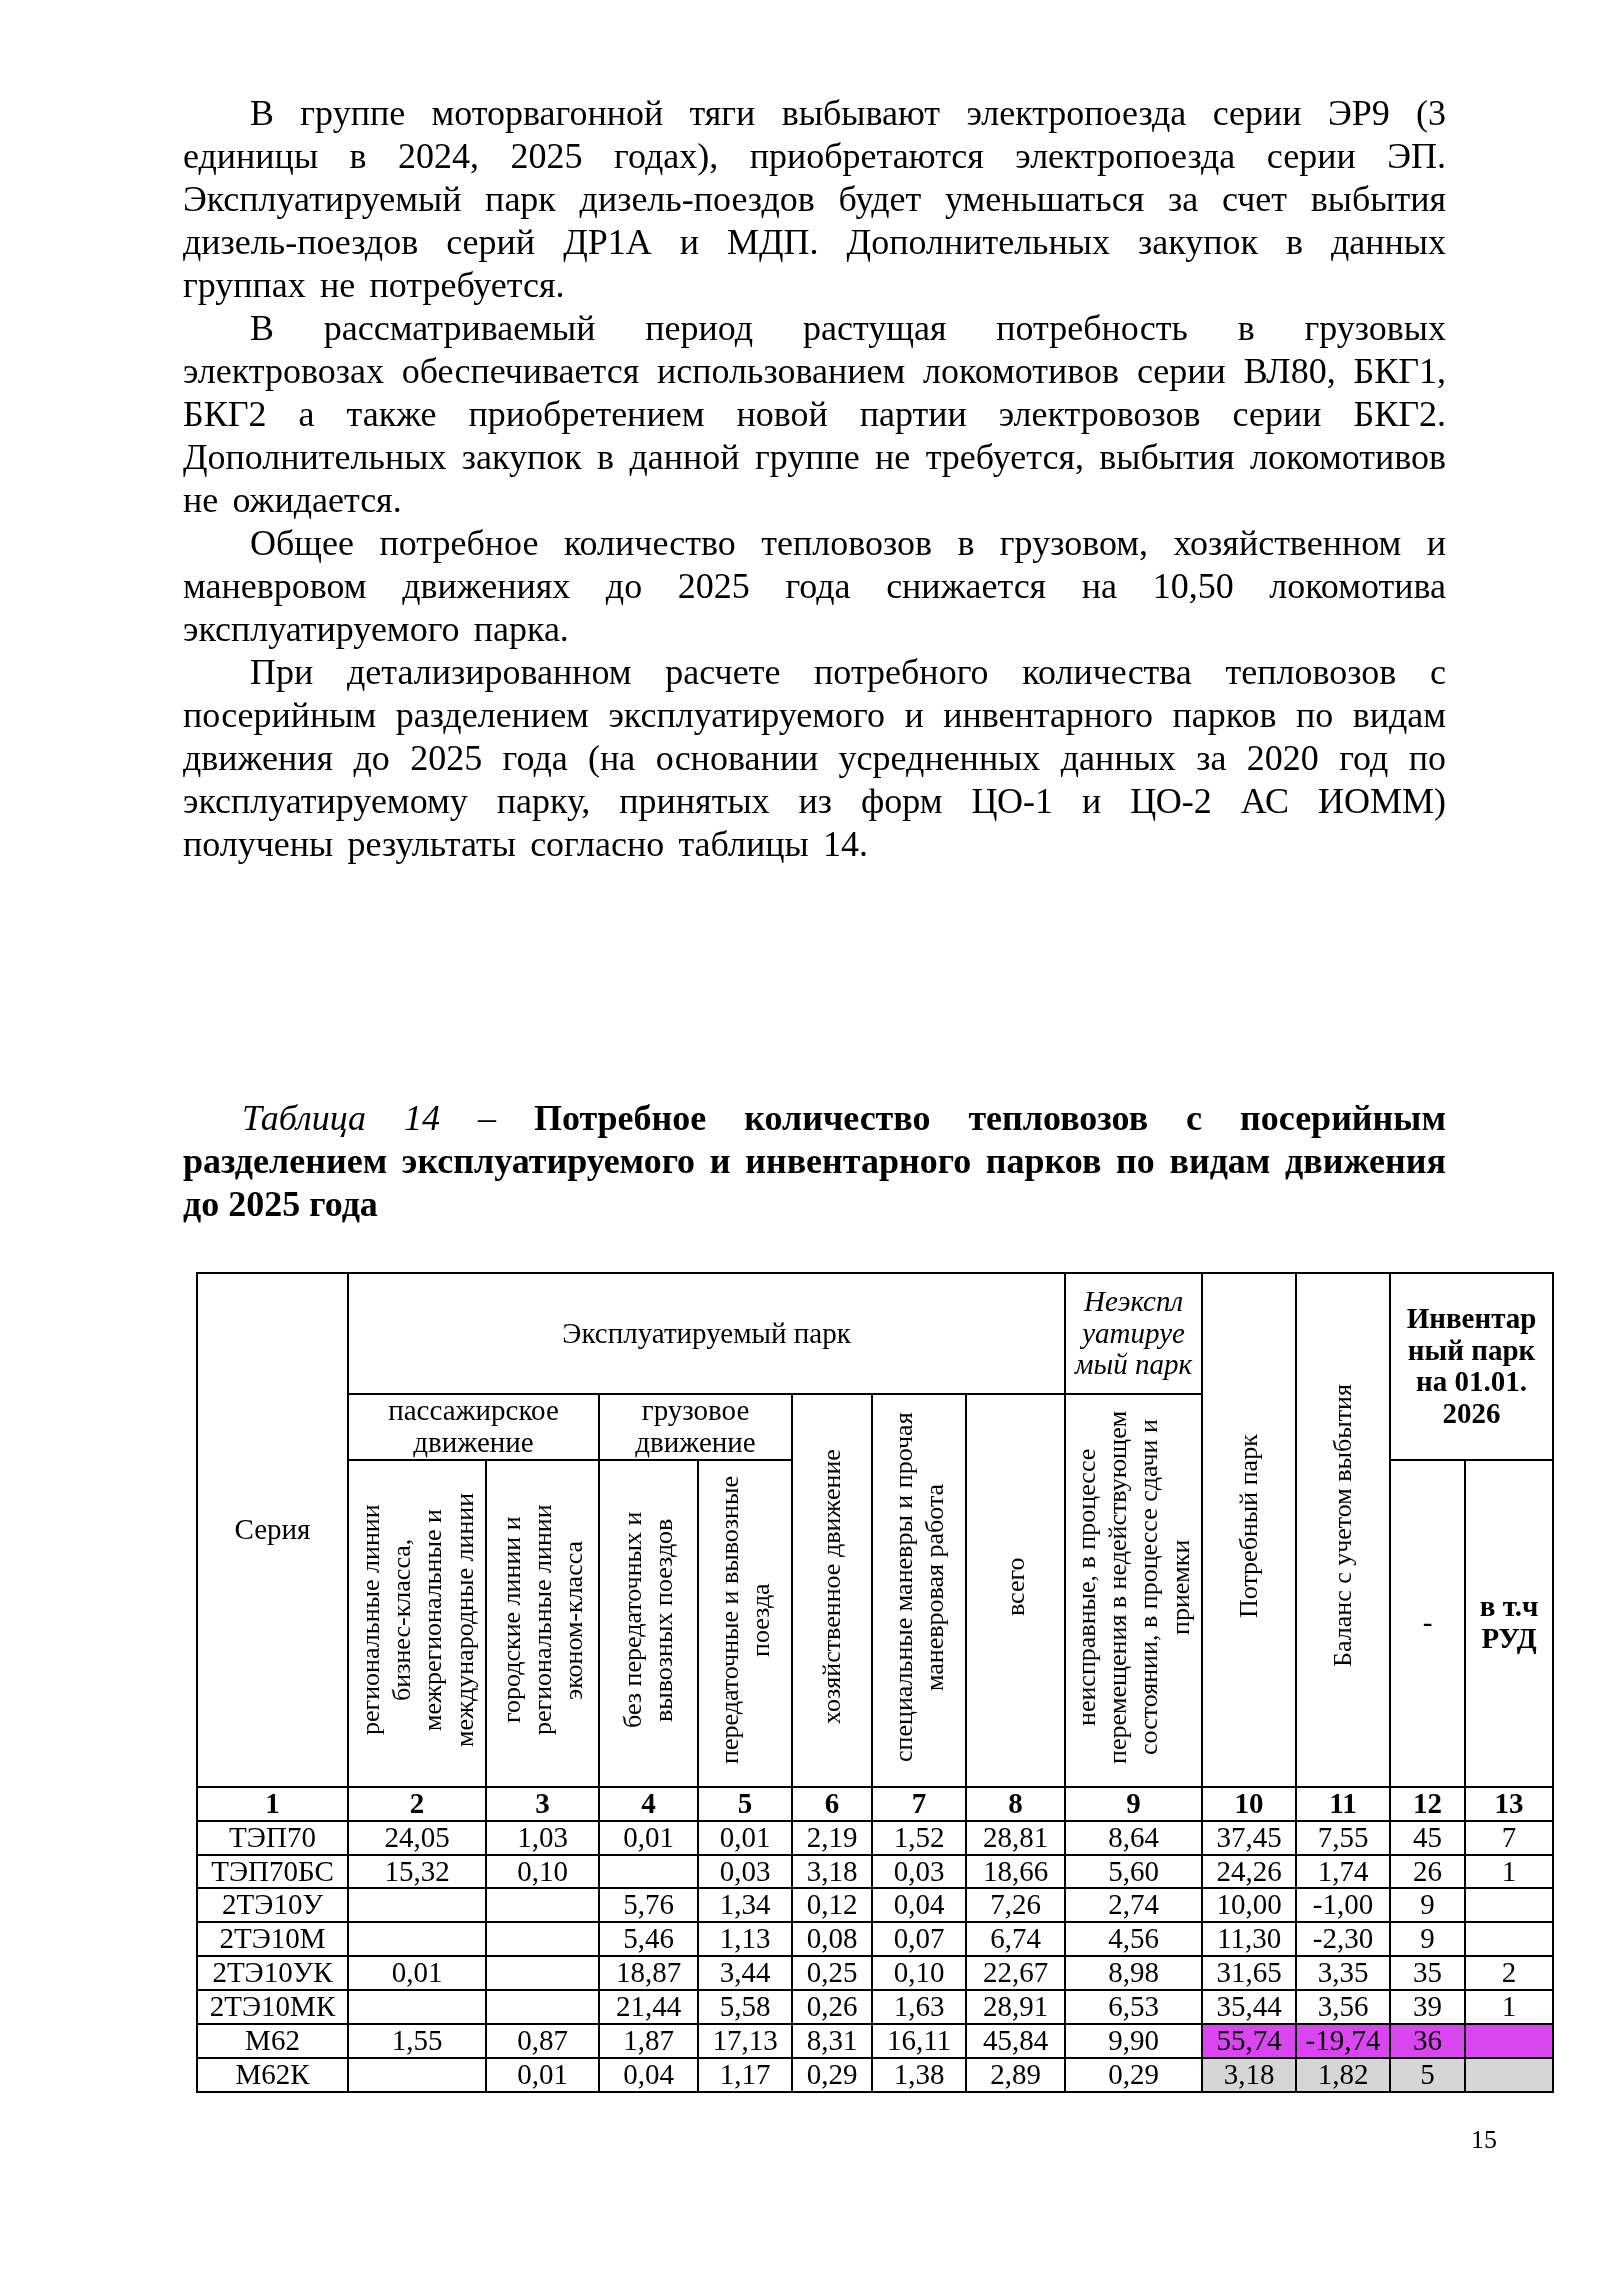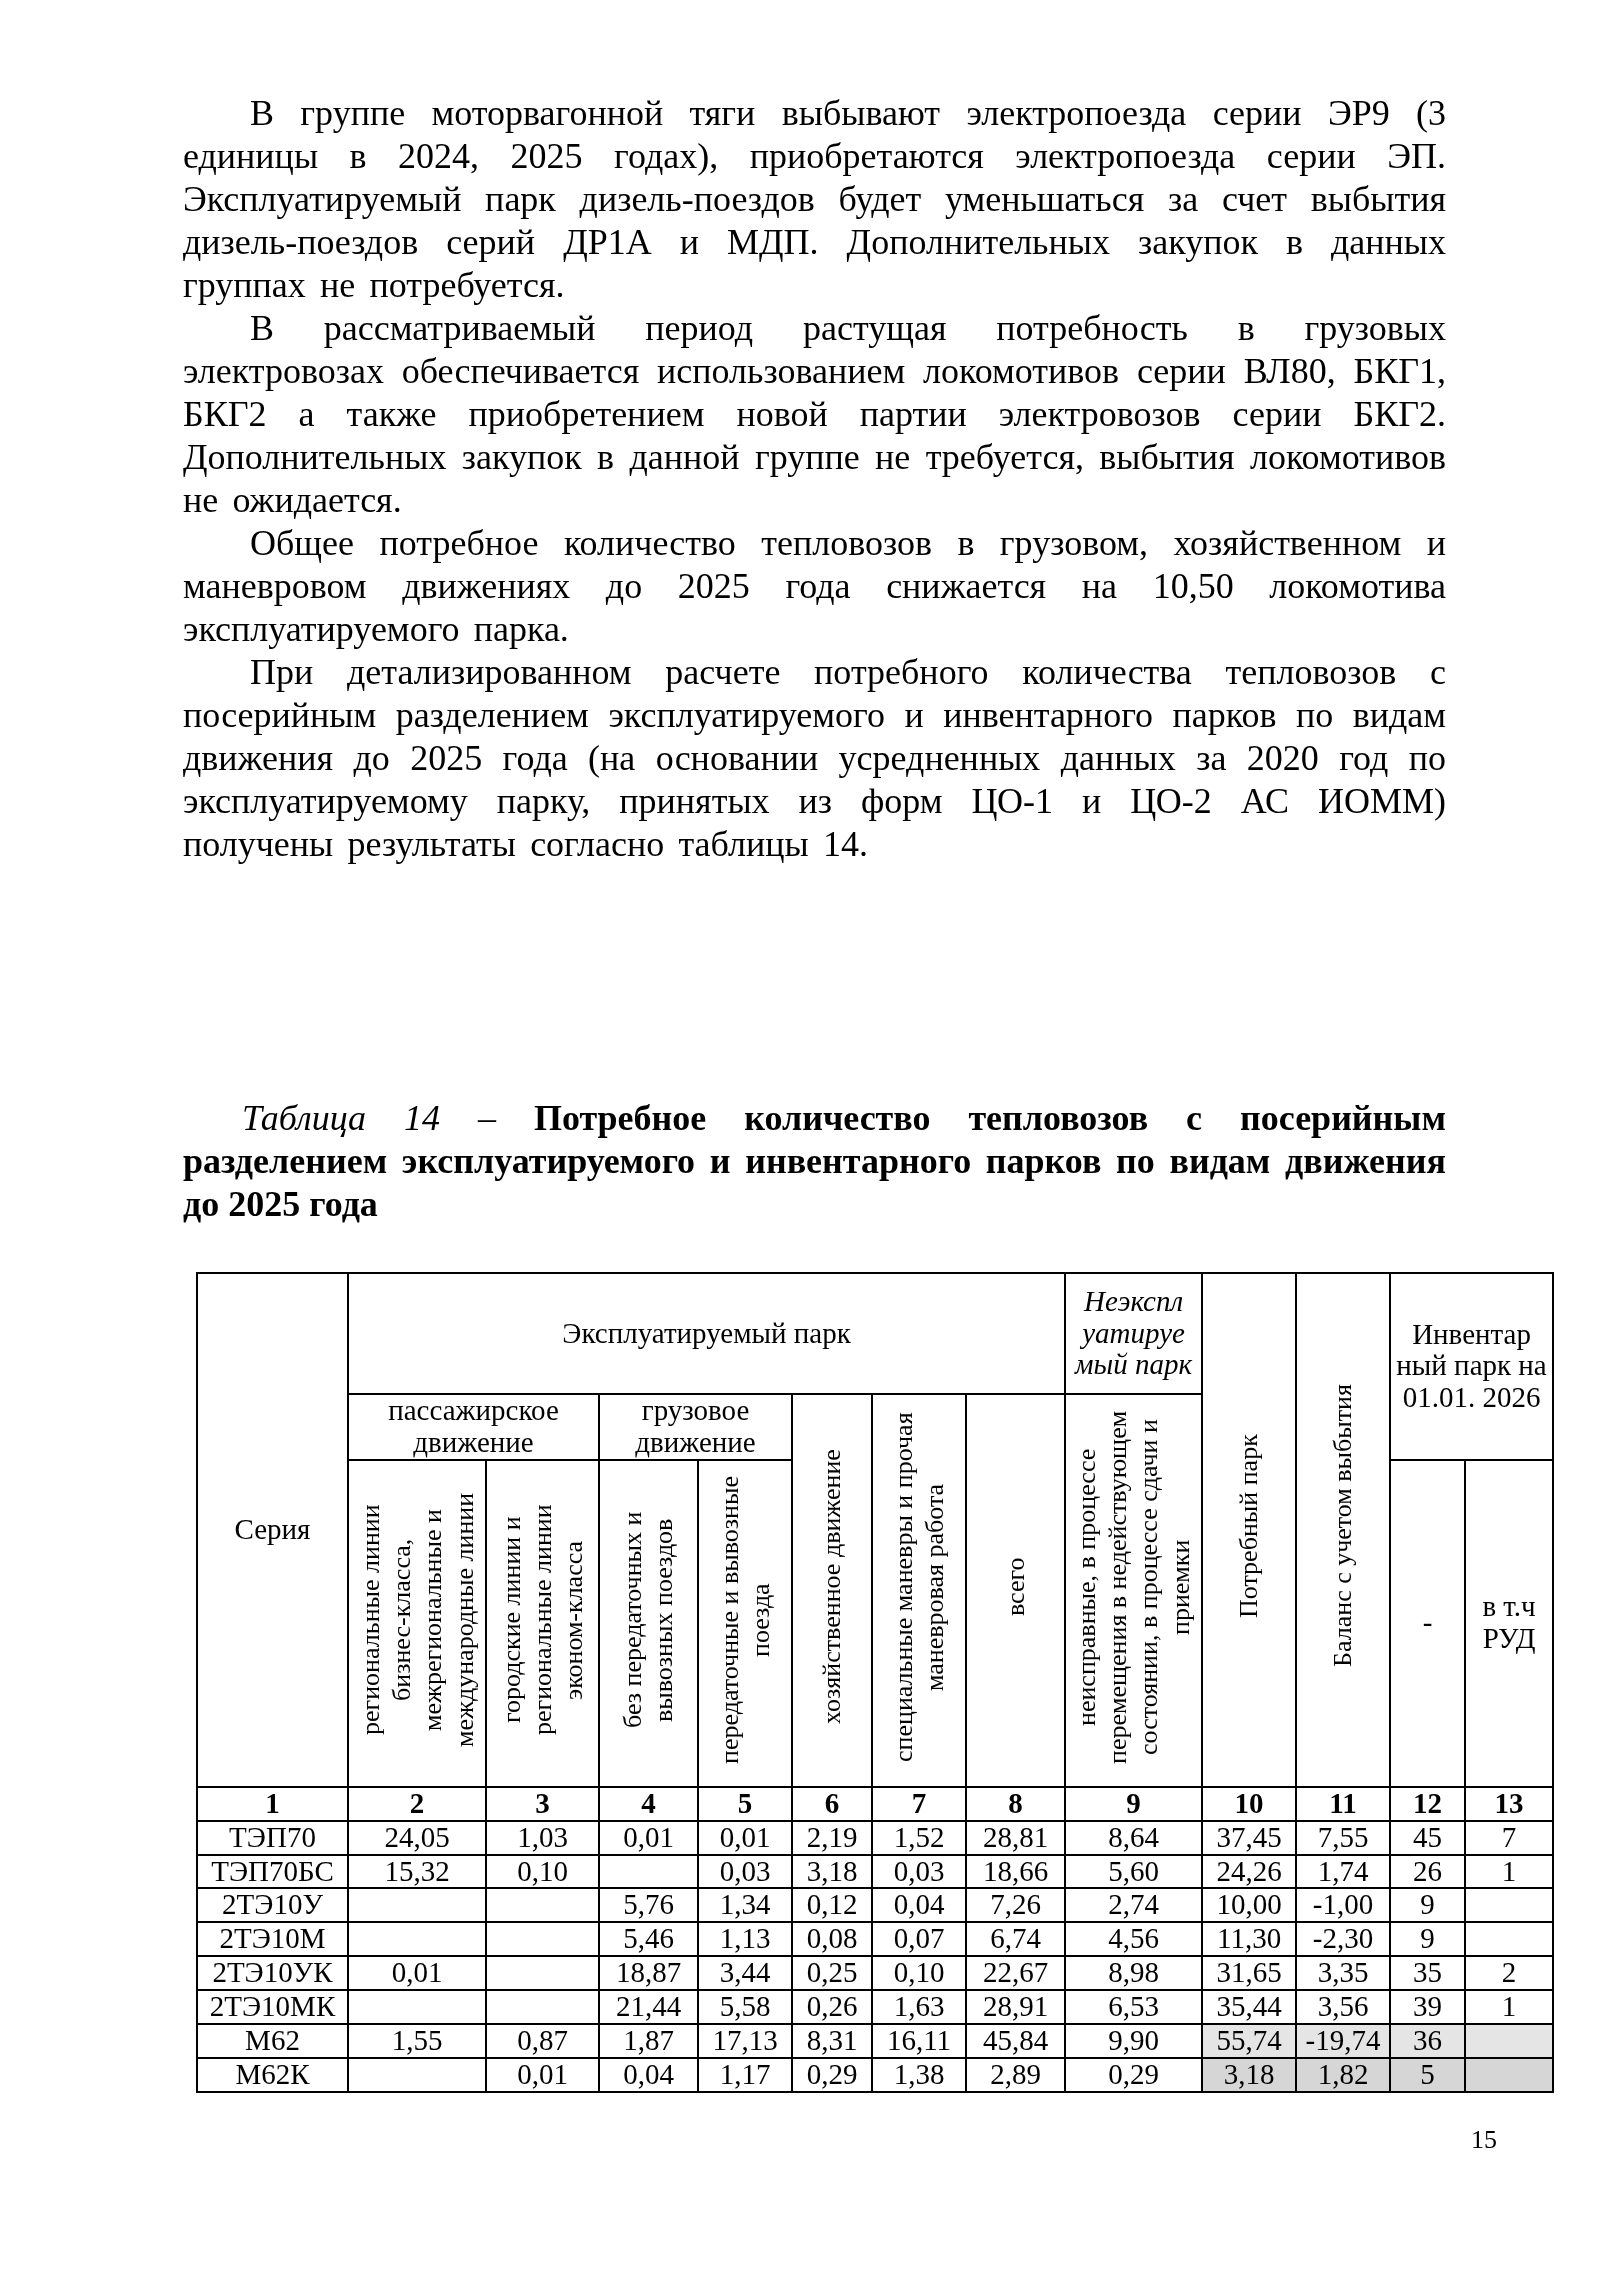--- a/index.html
+++ b/index.html
@@ -43,35 +43,35 @@
   }
   table.loco td{
     border:2.6px solid #000;
     padding:0 2.6px;
     font-size:29px;line-height:1.1;
     text-align:center;vertical-align:middle;
     overflow:hidden;
   }
   td.hdr{font-size:30px;}
   td.hdr-small{font-size:26px;line-height:1.12;font-style:italic;}
-  td.inv{font-size:29px;line-height:1.18;}
+  td.inv{font-size:29px;line-height:1.18;font-weight:bold;}
   .rot{
     display:inline-block;
     writing-mode:vertical-rl;
     transform:rotate(180deg);
     font-size:26px;line-height:1.2;
     text-align:center;
     white-space:normal;
   }
   .rh450{height:294px;}
   .rh560{height:366px;}
   .rh740{height:484px;}
   td.num{font-weight:bold;font-size:30px;}
   td.series{text-align:left;padding-left:9.2px;font-size:30px;}
-  td.ga{background:#e5e5e5;}
+  td.ga{background:#d946ef;}
   td.gb{background:#d6d6d6;}
   .pagenum{
     position:absolute;left:1471px;top:2125px;
     font-size:26px;
   }
 </style>
 </head>
 <body>
 
 <div class="page">

